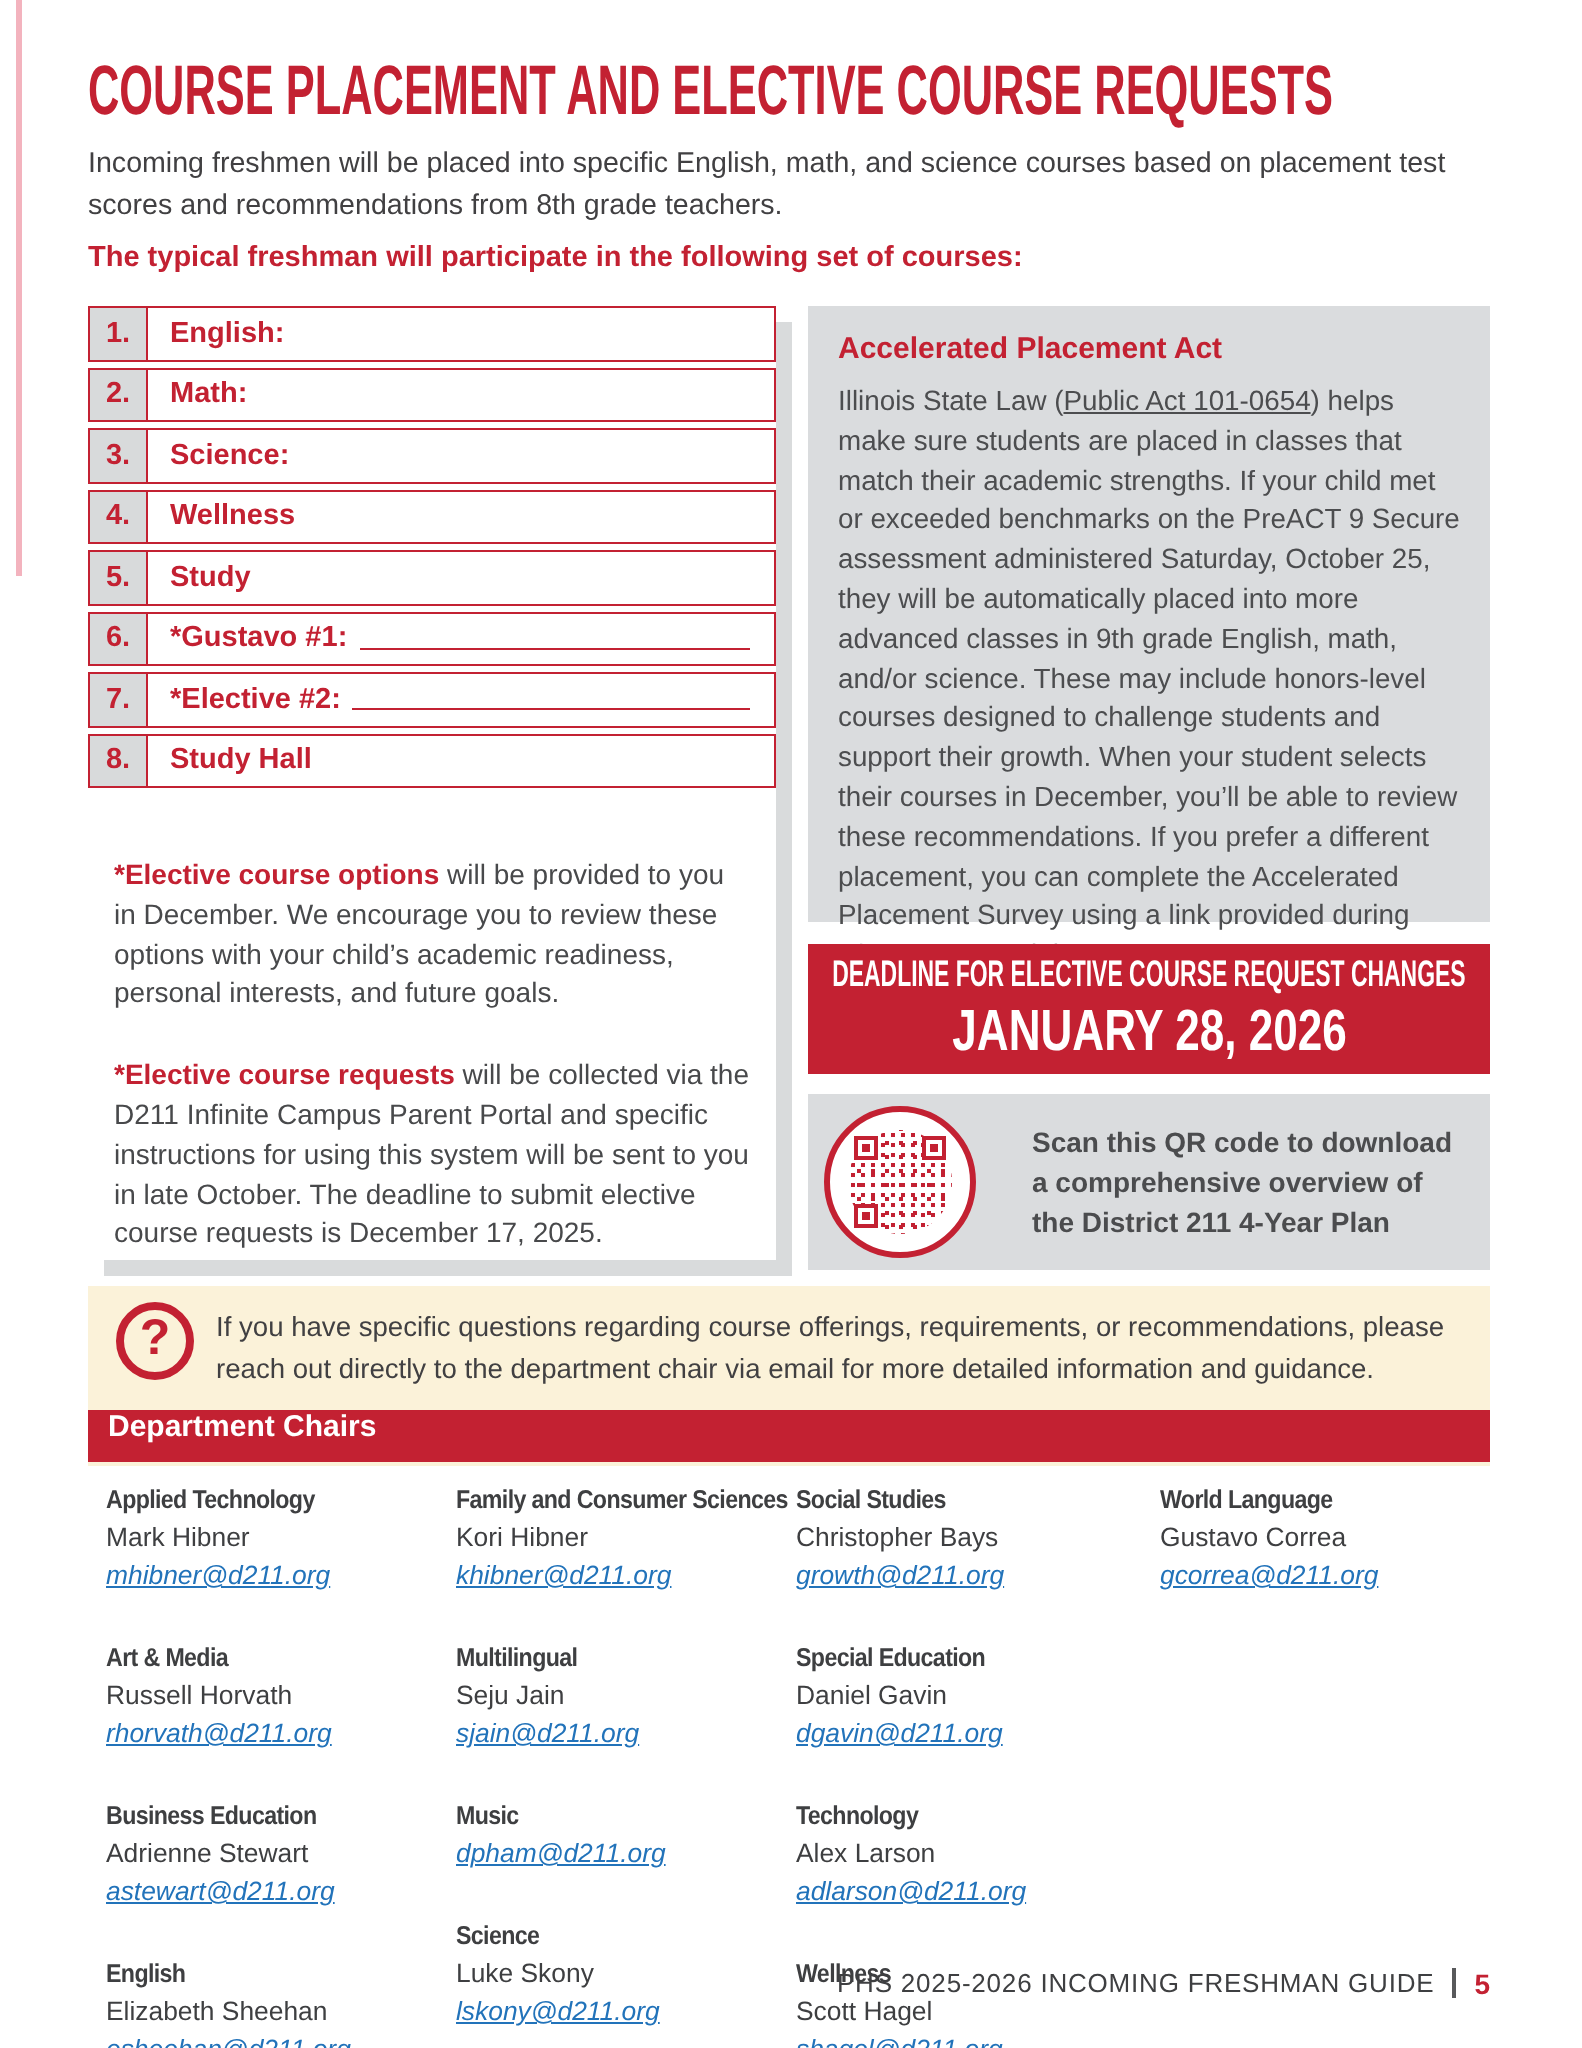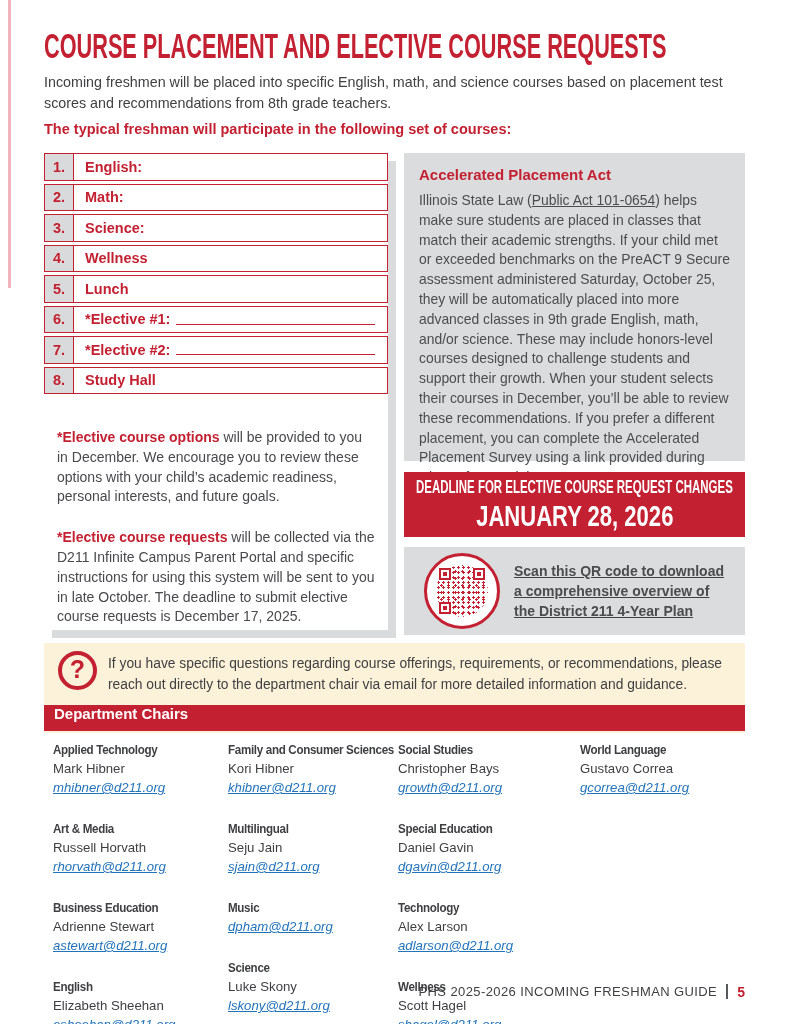--- a/index.html
+++ b/index.html
@@ -39,21 +39,21 @@
   .act-title{color:var(--red);font-weight:700;font-size:15px;margin-bottom:8px;}
   .act-body{font-size:13.9px;line-height:19.8px;color:var(--body);}
   .act-link{text-decoration:underline;color:var(--body);cursor:pointer;}
 
   .deadline{position:absolute;left:404px;top:472px;width:341px;height:65px;background:var(--red);
     display:flex;flex-direction:column;align-items:center;justify-content:center;gap:2px;}
   .dl1{color:#fff;font-weight:700;font-size:18.5px;white-space:nowrap;transform:scaleX(.62);}
   .dl2{color:#fff;font-weight:700;font-size:29px;white-space:nowrap;transform:scaleX(.76);}
 
   .qr-box{position:absolute;left:404px;top:547px;width:341px;height:88px;background:var(--gray);
-    display:flex;align-items:center;padding-left:20px;gap:14px;text-decoration:underline;}
+    display:flex;align-items:center;padding-left:8px;gap:28px;}
   .qr-wrap{width:76px;height:76px;border-radius:50%;border:3px solid var(--red);background:#fff;
     position:relative;flex:0 0 auto;}
   .qr-dots{position:absolute;inset:9px;border-radius:50%;
     background-image:radial-gradient(var(--red) 1.1px, transparent 1.25px),
                      radial-gradient(var(--red) 1.1px, transparent 1.25px);
     background-size:5px 5px,7px 7px;background-position:0 0,2px 3px;}
   .finder{position:absolute;width:12px;height:12px;border:2.5px solid var(--red);background:#fff;}
   .finder::after{content:"";position:absolute;inset:2px;background:var(--red);}
   .f-tl{left:12px;top:12px;} .f-tr{right:12px;top:12px;} .f-bl{left:12px;bottom:12px;}
   .qr-text{font-size:14px;font-weight:700;line-height:20px;color:#4B4C4E;width:220px;}
@@ -113,27 +113,27 @@
       </div>
       <div class="srow">
         <div class="snum">4.</div>
         <div class="slabel">
             <span>Wellness</span>
           </div>
       </div>
       <div class="srow">
         <div class="snum">5.</div>
         <div class="slabel">
-            <span>Lunch</span>
+            <span>Study</span>
           </div>
       </div>
       <div class="srow">
         <div class="snum">6.</div>
         <div class="slabel">
-            <span>*Elective #1:</span>
+            <span>*Gustavo #1:</span>
           <span class="fill"></span>
           </div>
       </div>
       <div class="srow">
         <div class="snum">7.</div>
         <div class="slabel">
             <span>*Elective #2:</span>
           <span class="fill"></span>
           </div>
       </div>

